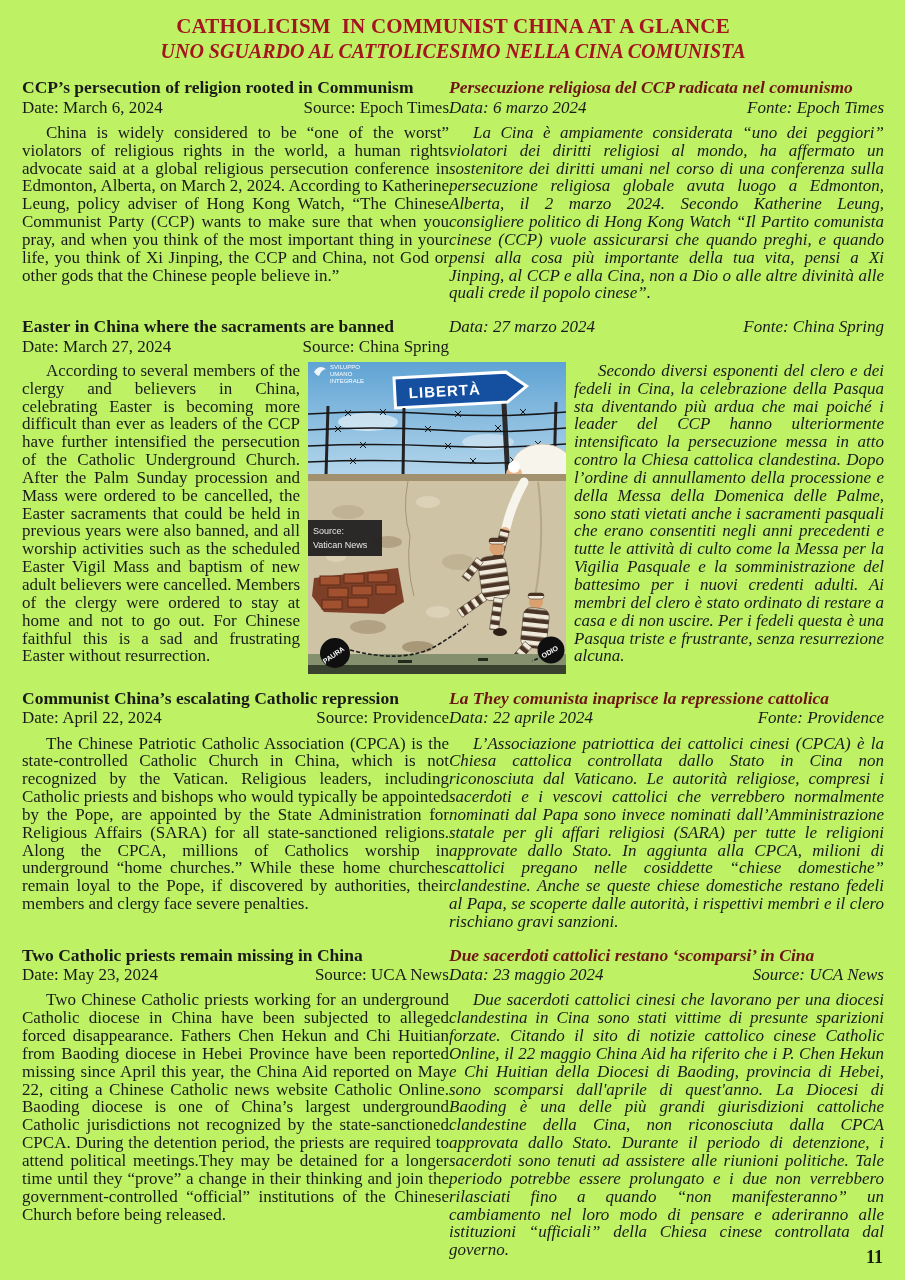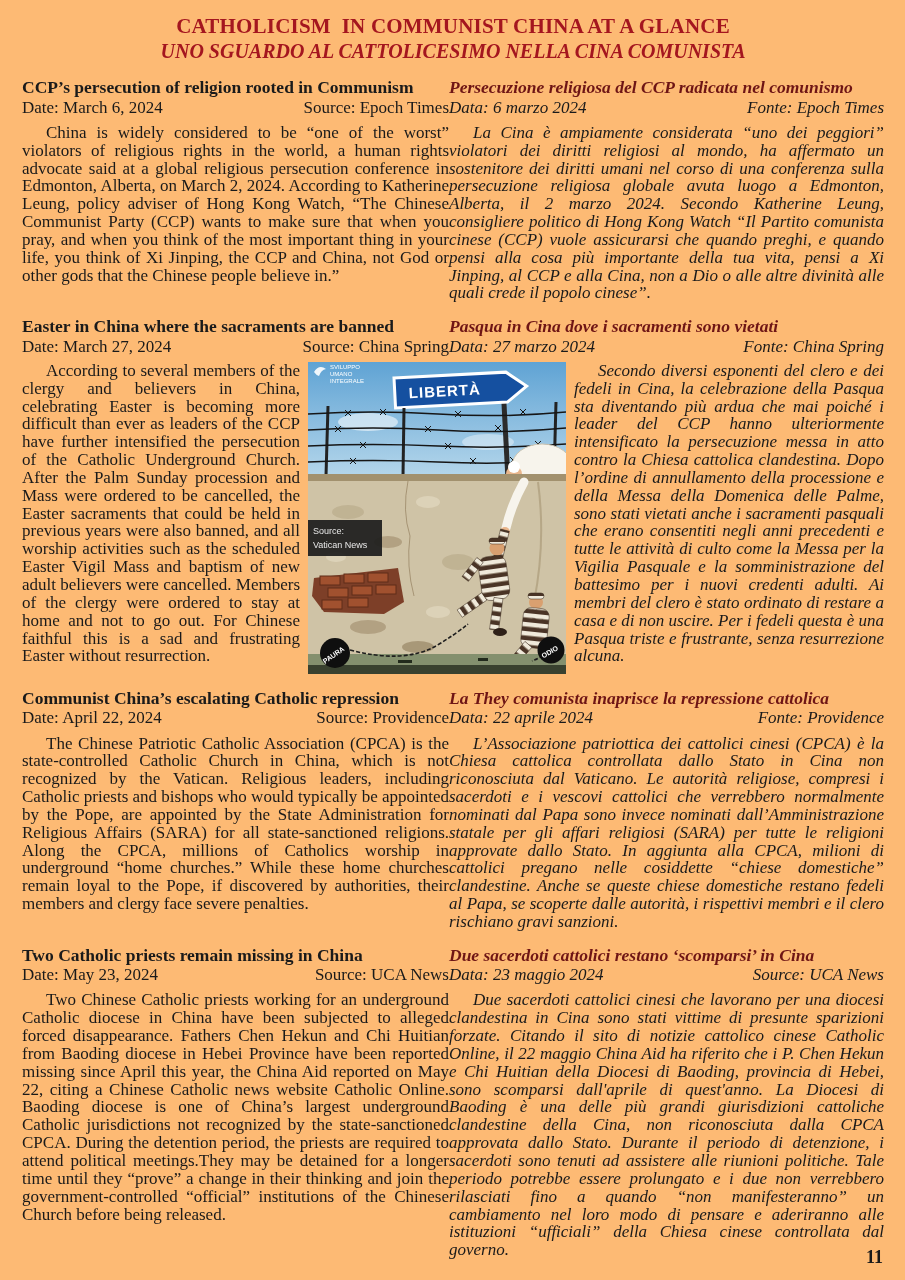--- a/index.html
+++ b/index.html
@@ -1,20 +1,20 @@
 <!DOCTYPE html>
 <html><head>
 <meta charset="utf-8">
 <style>
   html,body{margin:0;padding:0;background:#777;}
   .page{
     position:relative;
     width:905px;height:1280px;
     margin:0 auto;
-    background:#fdba74;
+    background:#bef264;
     font-family:"Liberation Serif","DejaVu Serif",serif;
     color:#1a1a1a;
     overflow:hidden;
     box-sizing:border-box;
     padding:14px 21px 0 22px;
   }
   .titles{text-align:center;margin-bottom:4px;}
   .title-en{
     color:#A4161F;font-weight:bold;font-size:21px;line-height:1.2;
     letter-spacing:.2px;white-space:pre-wrap;
@@ -79,21 +79,20 @@
   <div class="article">
     <div class="cols">
       <div>
         <div class="art-head">Easter in China where the sacraments are banned</div>
         <div class="dateline">
           <span>Date: March 27, 2024</span>
           <span>Source: China Spring</span>
         </div>
       </div>
       <div>
-        <div class="art-head it">Pasqua in Cina dove i sacramenti sono vietati</div>
         <div class="dateline it">
           <span>Data: 27 marzo 2024</span>
           <span>Fonte: China Spring</span>
         </div>
       </div>
     </div>
     <div class="art2-body">
       <p class="body-text art2-en">According to several members of the clergy and believers in China, celebrating Easter is becoming more difficult than ever as leaders of the CCP have further intensified the persecution of the Catholic Underground Church. After the Palm Sunday procession and Mass were ordered to be cancelled, the Easter sacraments that could be held in previous years were also banned, and all worship activities such as the scheduled Easter Vigil Mass and baptism of new adult believers were cancelled. Members of the clergy were ordered to stay at home and not to go out. For Chinese faithful this is a sad and frustrating Easter without resurrection.</p>
 
       <svg class="art2-img" width="258" height="312" viewBox="0 0 258 312" xmlns="http://www.w3.org/2000/svg">

